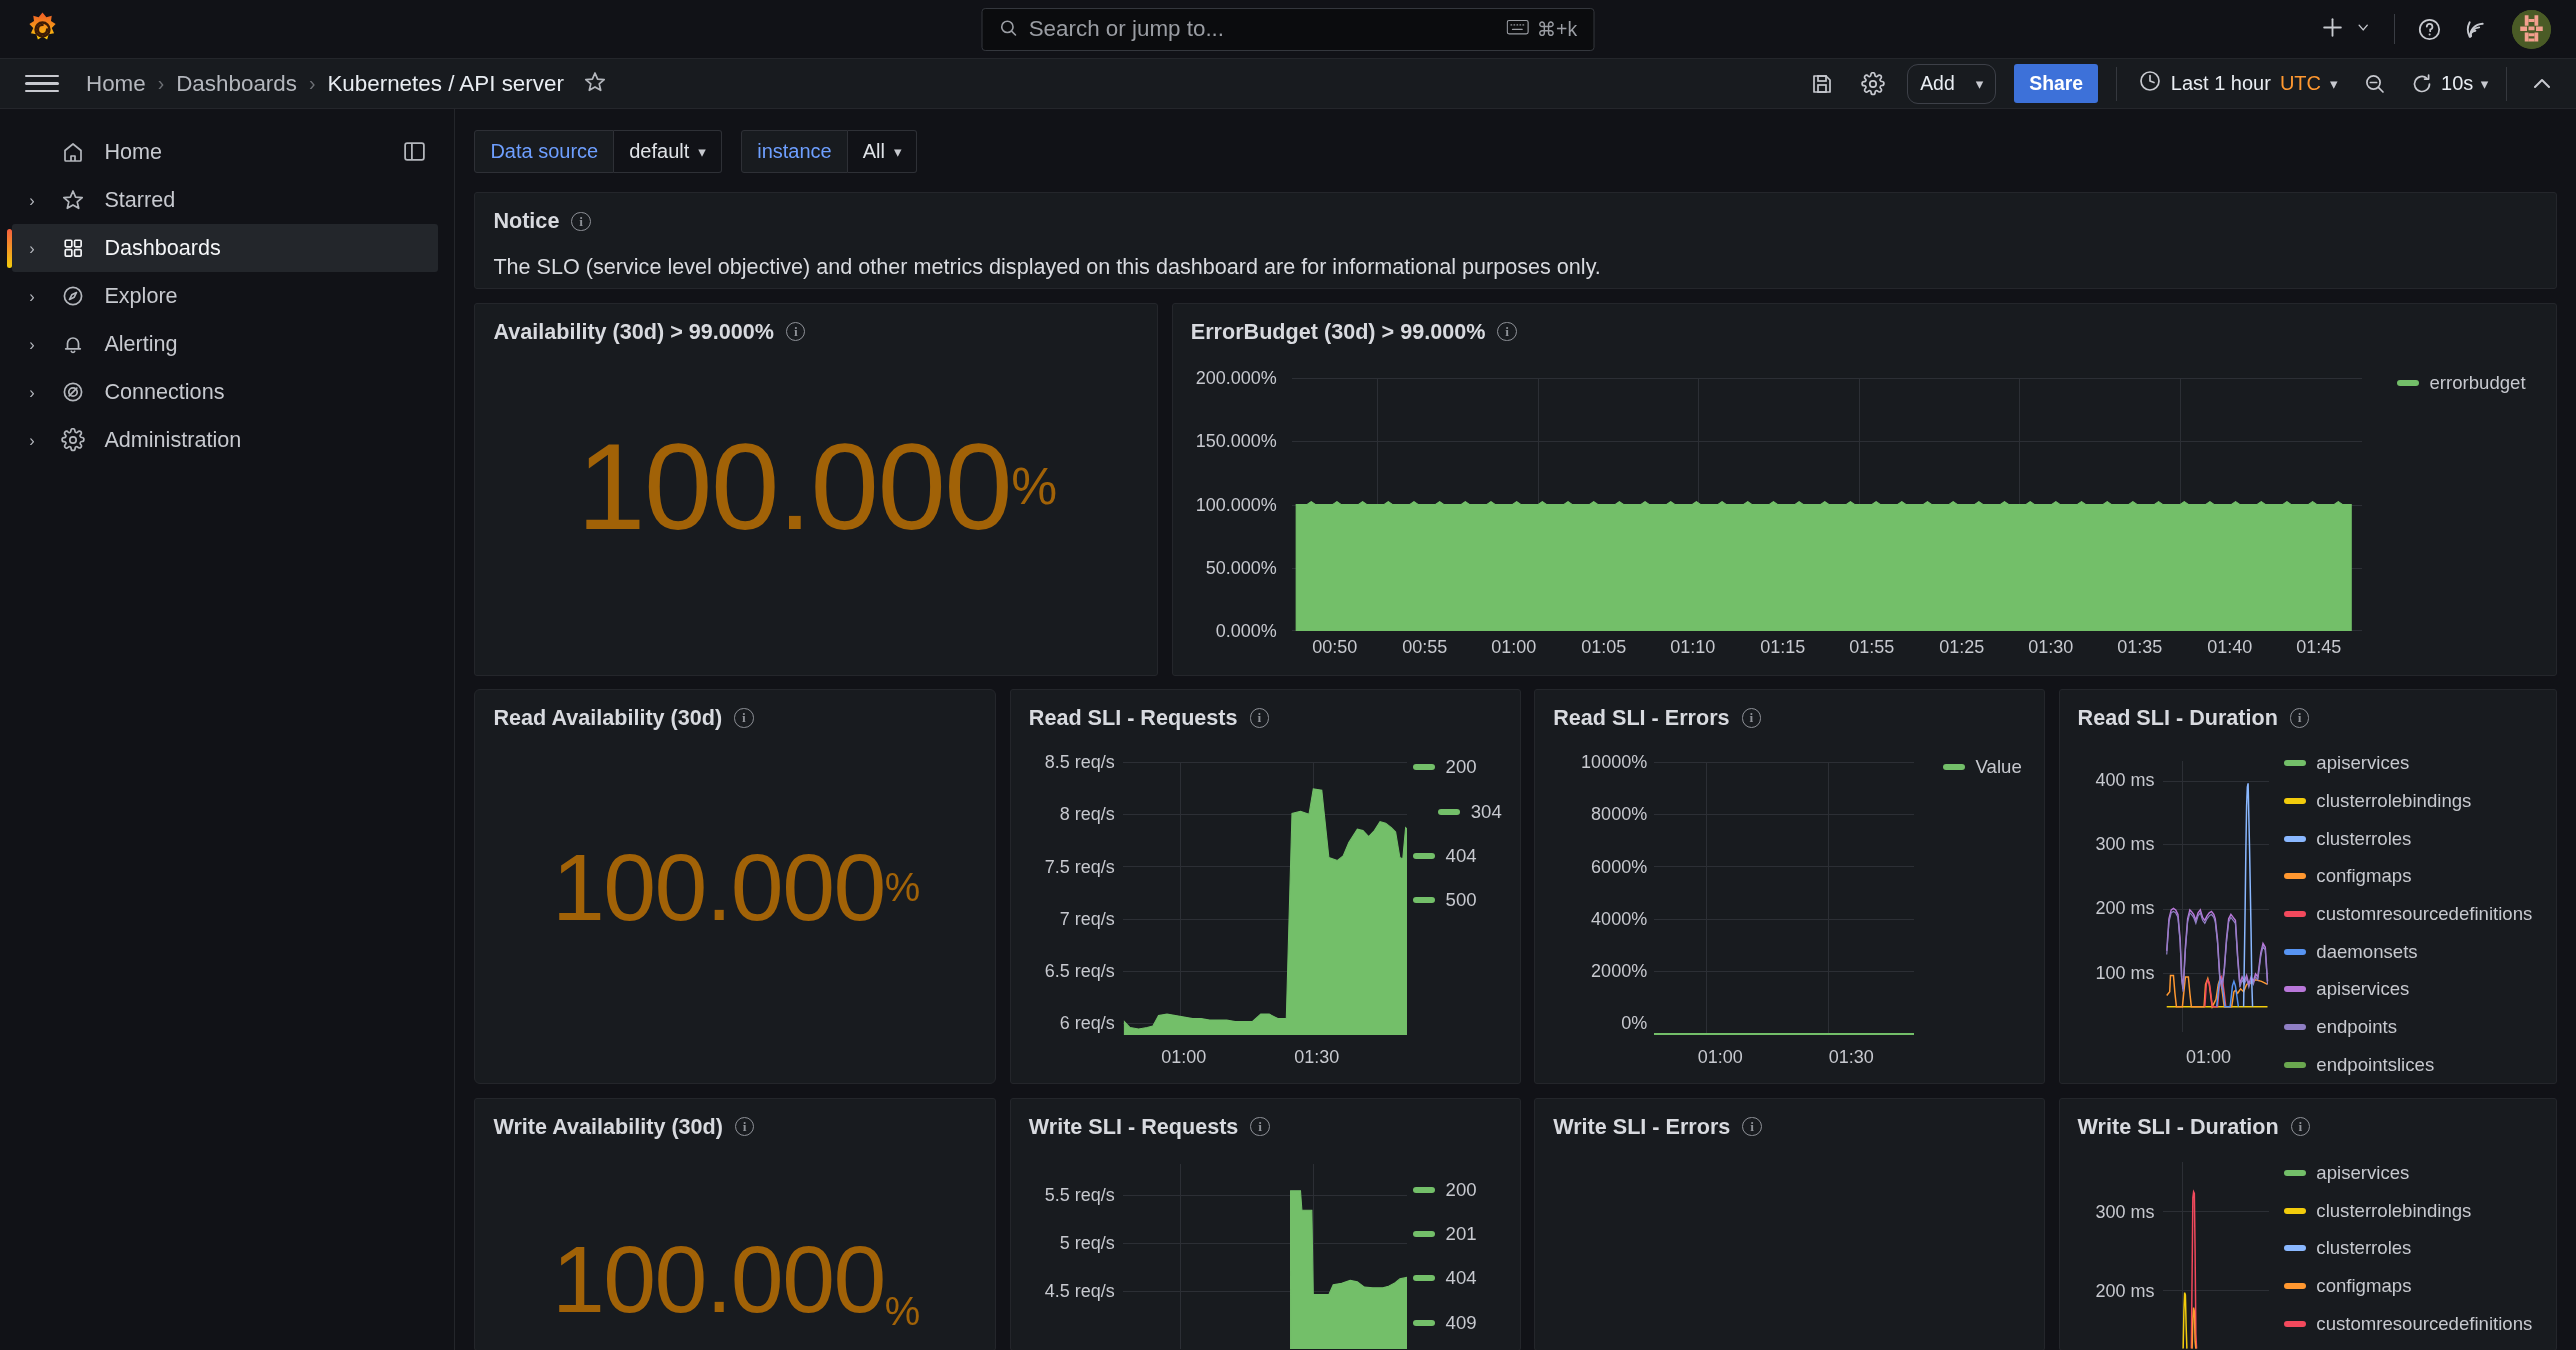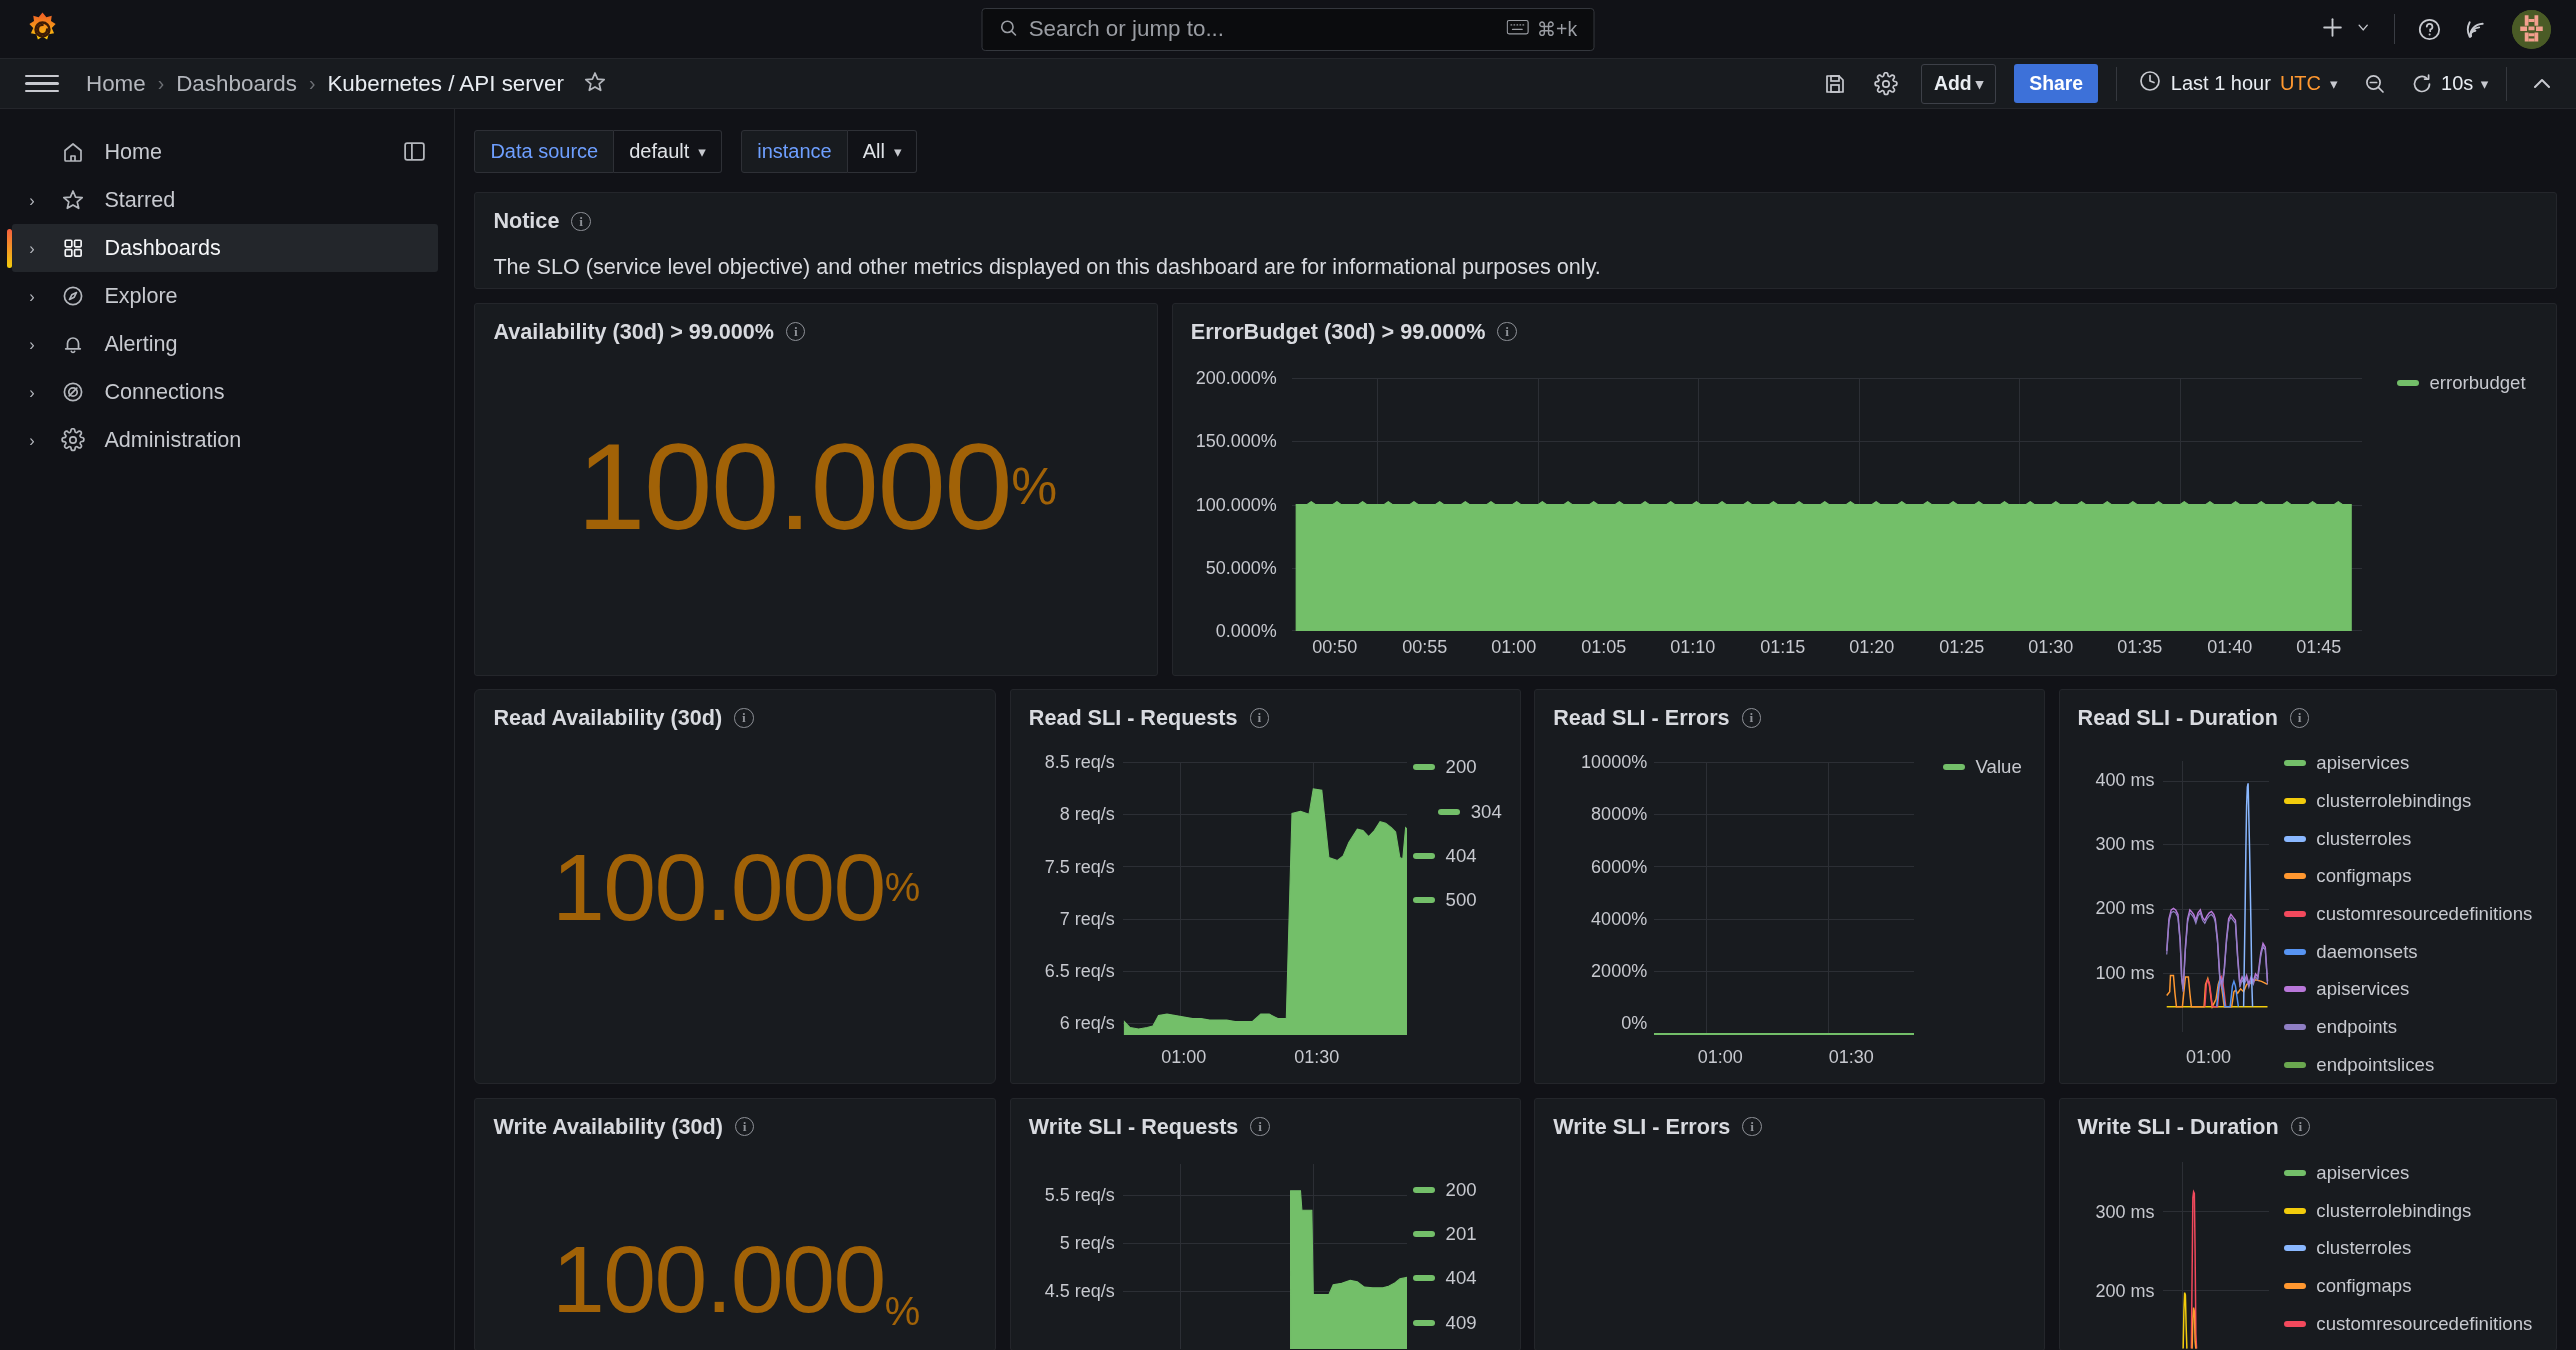--- a/index.html
+++ b/index.html
@@ -67,25 +67,24 @@
   .crumb.active { color: #e9edf2; }
   .crumb-sep { color: #6e7176; font-size: 19.4px; }
   .star-btn { margin-left: 19.4px; color: #b4b7bd; cursor:pointer; }
 
   .dashbar-right {
     position:absolute; right: 18px;
     display:flex; align-items:center; gap: 18px;
   }
   .ic-btn { color:#c7c9cf; display:flex; align-items:center; cursor:pointer; padding: 4.5px; }
   .btn-outline {
-    border:0.7px solid #3d4048; border-radius:3px;
+    border:0.7px solid #3d4048; border-radius:11px;
     color:#e9edf2; font-size:19.4px; padding: 7.5px 12px;
-    display:flex; align-items:center; gap:4px; cursor:pointer;
+    display:flex; align-items:center; gap:21px; cursor:pointer;
     background: transparent;
-    font-weight: bold;
   }
   .btn-primary {
     background:#3d71d9; border-radius:3px; color:#fff;
     font-size:19.4px; font-weight:600; padding: 8.2px 15px; cursor:pointer;
     border: none;
   }
   .vdiv { width:0.7px; height:34px; background:#35383e; }
   .timepick {
     display:flex; align-items:center; gap:9px;
     color:#e9edf2; font-size:20px; cursor:pointer; padding: 4.5px 3px;
@@ -527,21 +526,21 @@
                        L46,170 L42,166 L38,170 L22,170 L18,166 L14,170 Z" fill="#73bf69" stroke="#73bf69" stroke-width="1.2"></path>
             </svg>
           </div>
 
           <div class="xlab" style="bottom:0; left:162px;">00:50</div>
           <div class="xlab" style="bottom:0; left:252px;">00:55</div>
           <div class="xlab" style="bottom:0; left:341px;">01:00</div>
           <div class="xlab" style="bottom:0; left:431px;">01:05</div>
           <div class="xlab" style="bottom:0; left:520px;">01:10</div>
           <div class="xlab" style="bottom:0; left:610px;">01:15</div>
-          <div class="xlab" style="bottom:0; left:699px;">01:20</div>
+          <div class="xlab" style="bottom:0; left:699px;">01:55</div>
           <div class="xlab" style="bottom:0; left:789px;">01:25</div>
           <div class="xlab" style="bottom:0; left:878px;">01:30</div>
           <div class="xlab" style="bottom:0; left:967px;">01:35</div>
           <div class="xlab" style="bottom:0; left:1057px;">01:40</div>
           <div class="xlab" style="bottom:0; left:1146px;">01:45</div>
         </div>
       </div>
     </div>
 
     <div class="grid-row" style="height:395px;">

